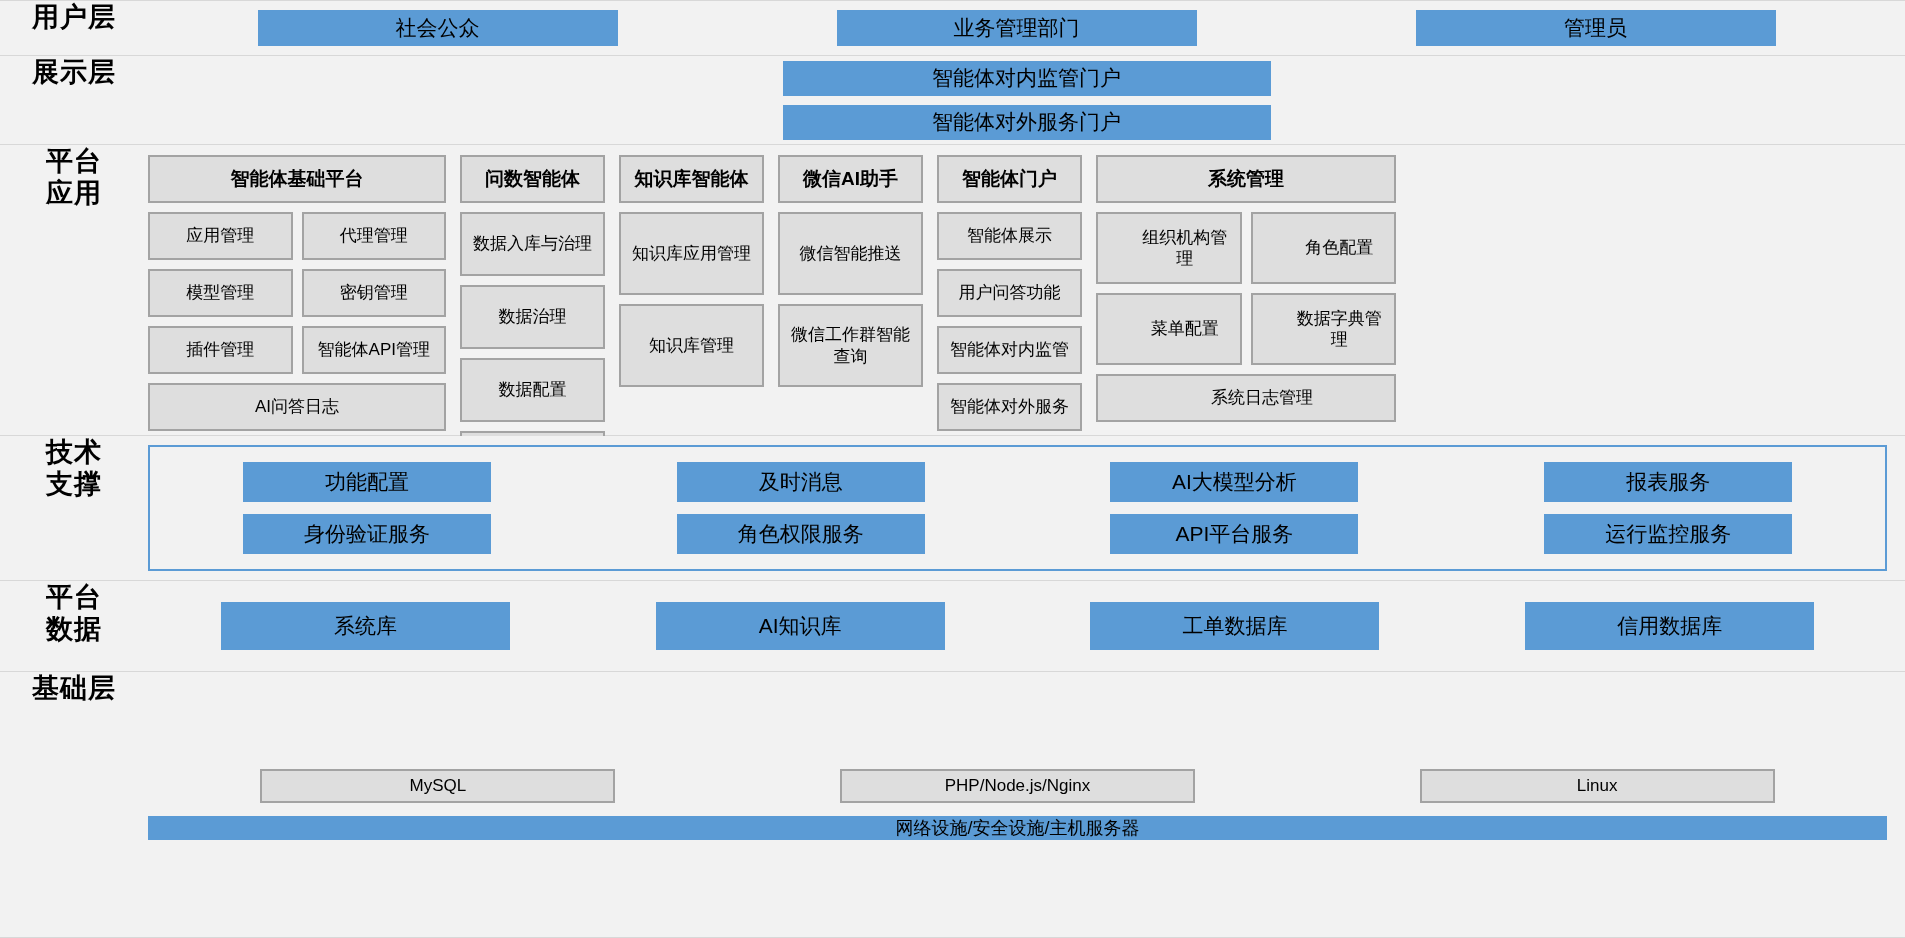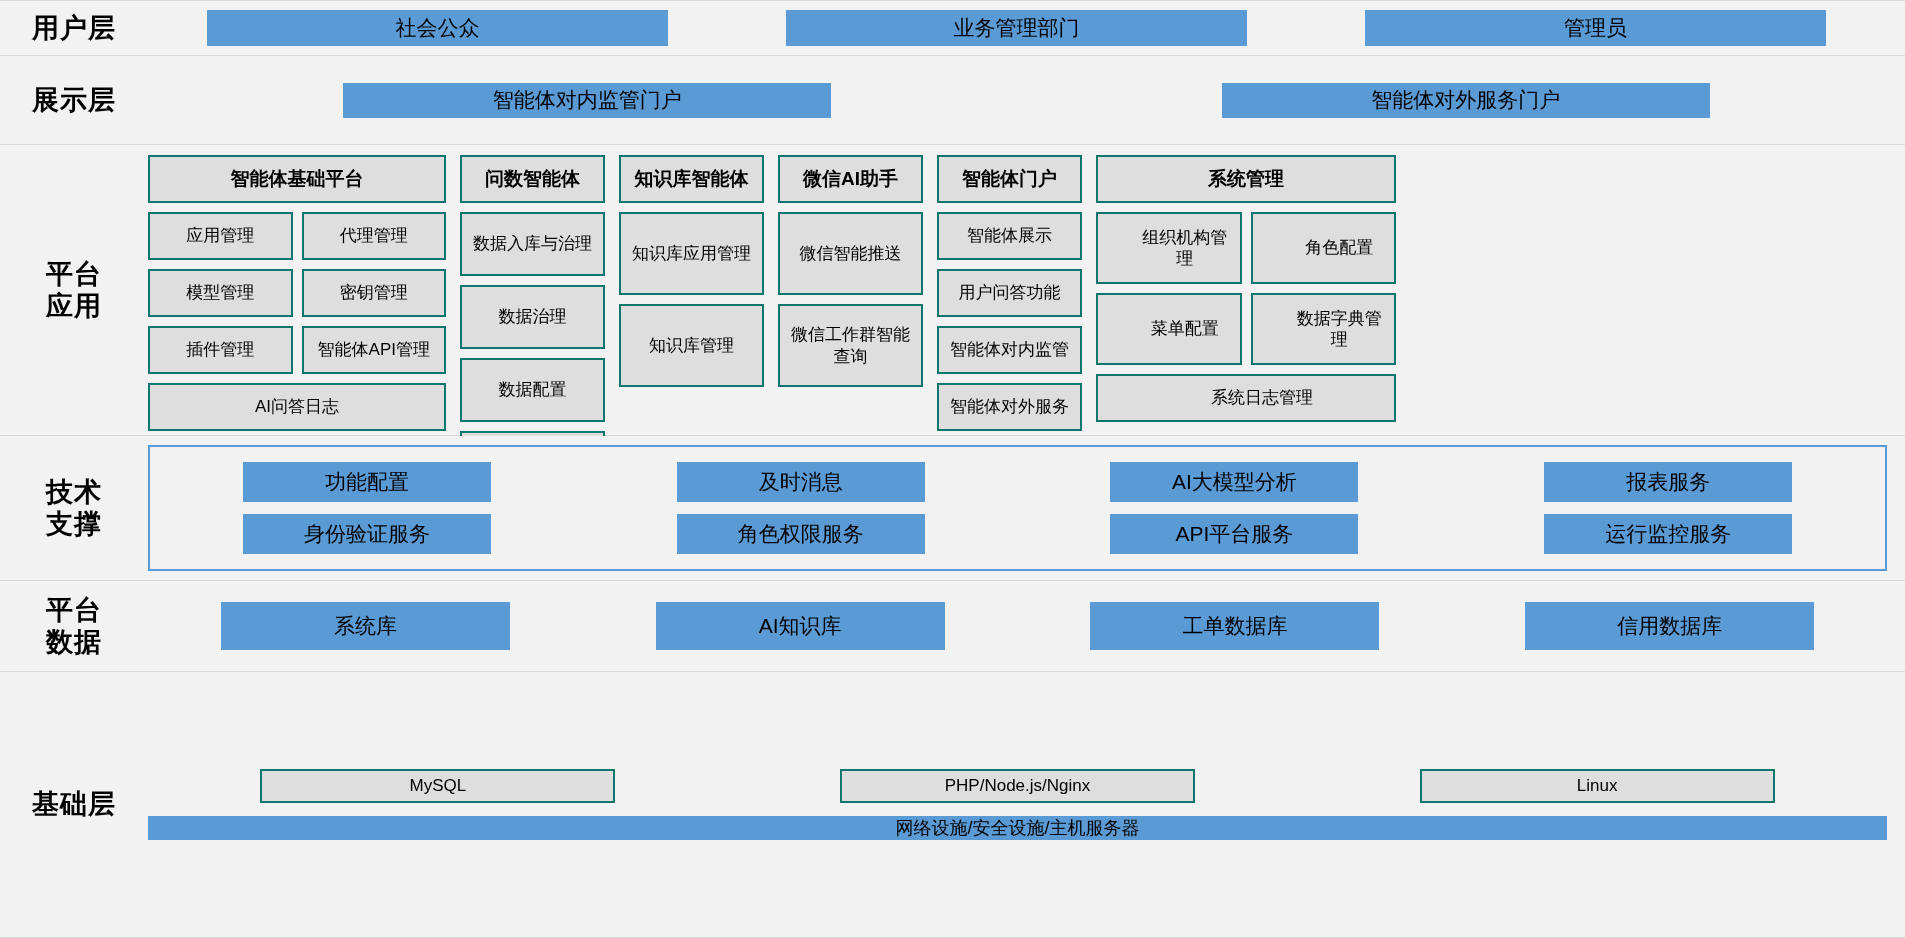--- a/index.html
+++ b/index.html
@@ -32,21 +32,21 @@
     border-bottom: 1px solid #d8d8d8;
     box-sizing: border-box;
     position: relative;
   }
   .layer + .layer { border-top: none; }
 
   .layer-label {
     width: 148px;
     min-width: 148px;
     display: flex;
-    align-items: center;
+    align-items: flex-start;
     justify-content: center;
     font-weight: bold;
     font-size: 27px;
     line-height: 1.2;
     text-align: center;
     color: #000;
     letter-spacing: 1px;
     box-sizing: border-box;
   }
   .layer-label span { display: block; }
@@ -65,21 +65,21 @@
     align-items: center;
     justify-content: center;
     font-size: 21px;
     box-sizing: border-box;
     text-align: center;
   }
 
   
   .grey-box {
     background: #dedede;
-    border: 2px solid #0f766e;
+    border: 2px solid #a3a3a3;
     color: #000;
     display: flex;
     align-items: center;
     justify-content: center;
     font-size: 17px;
     box-sizing: border-box;
     text-align: center;
     line-height: 1.25;
     padding: 2px 4px;
   }
@@ -96,27 +96,28 @@
     padding-right: 20px;
   }
   #layer-user .user-slot {
     flex: 1;
     display: flex;
     justify-content: center;
     align-items: center;
   }
   #layer-user .blue-box {
     height: 36px;
-    width: 461px;
+    width: 360px;
   }
 
   
   #layer-present { height: 89px; }
   #layer-present .layer-body {
     align-items: center;
+    flex-direction: column;
   }
   #layer-present .present-slot {
     flex: 1;
     display: flex;
     justify-content: center;
     align-items: center;
   }
   #layer-present .blue-box {
     height: 35px;
     width: 488px;

